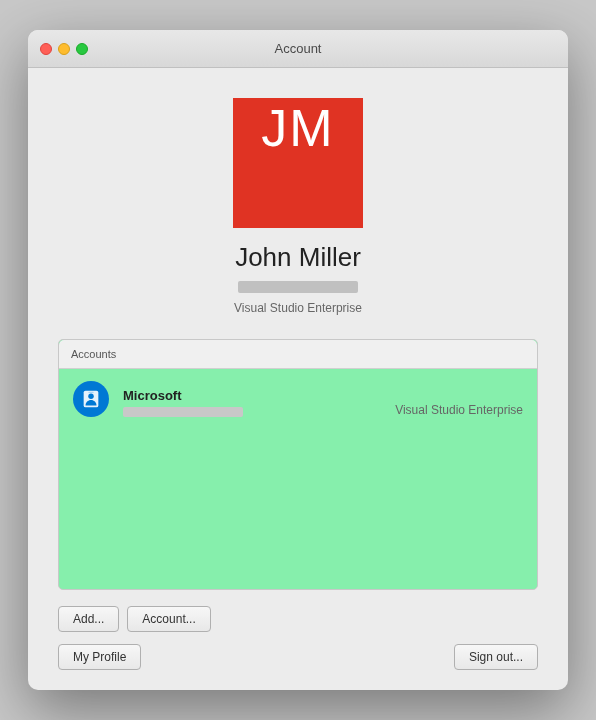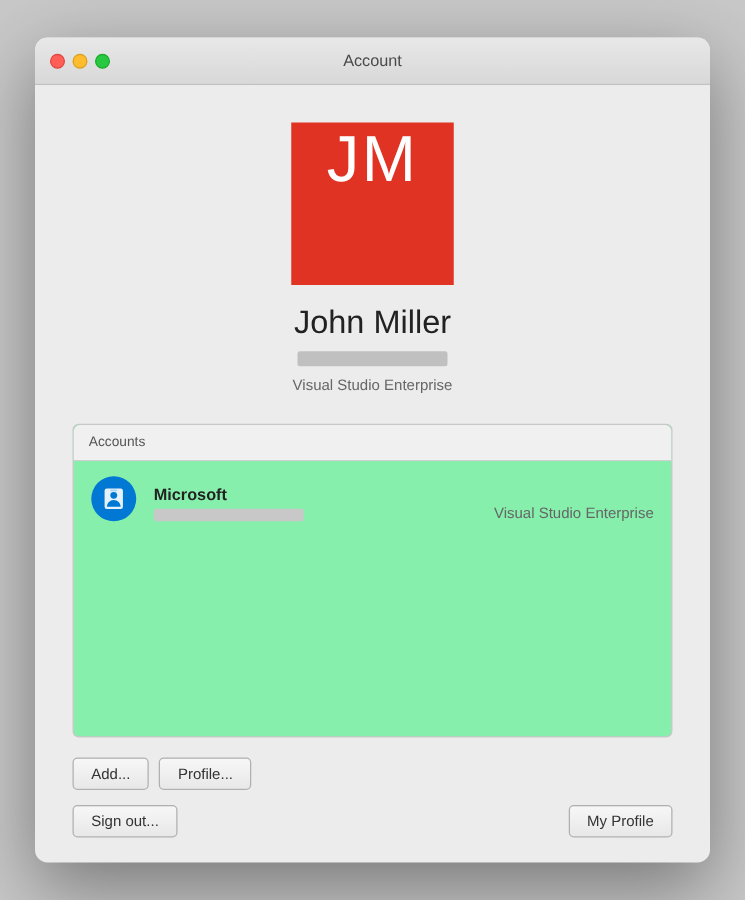--- a/index.html
+++ b/index.html
@@ -248,22 +248,22 @@
           <div class="account-provider">Microsoft</div>
           <div class="account-email-redacted"></div>
         </div>
         <span class="account-subscription">Visual Studio Enterprise</span>
       </div>
       <div class="accounts-empty"></div>
     </div>
 
     <div class="button-row-1">
       <button class="btn">Add...</button>
-      <button class="btn">Profile...</button>
+      <button class="btn">Account...</button>
     </div>
 
     <div class="button-row-2">
+      <button class="btn btn-my-profile">My Profile</button>
       <button class="btn btn-sign-out">Sign out...</button>
-      <button class="btn btn-my-profile">My Profile</button>
     </div>
 
   </div>
 </div>
 
 </body></html>

